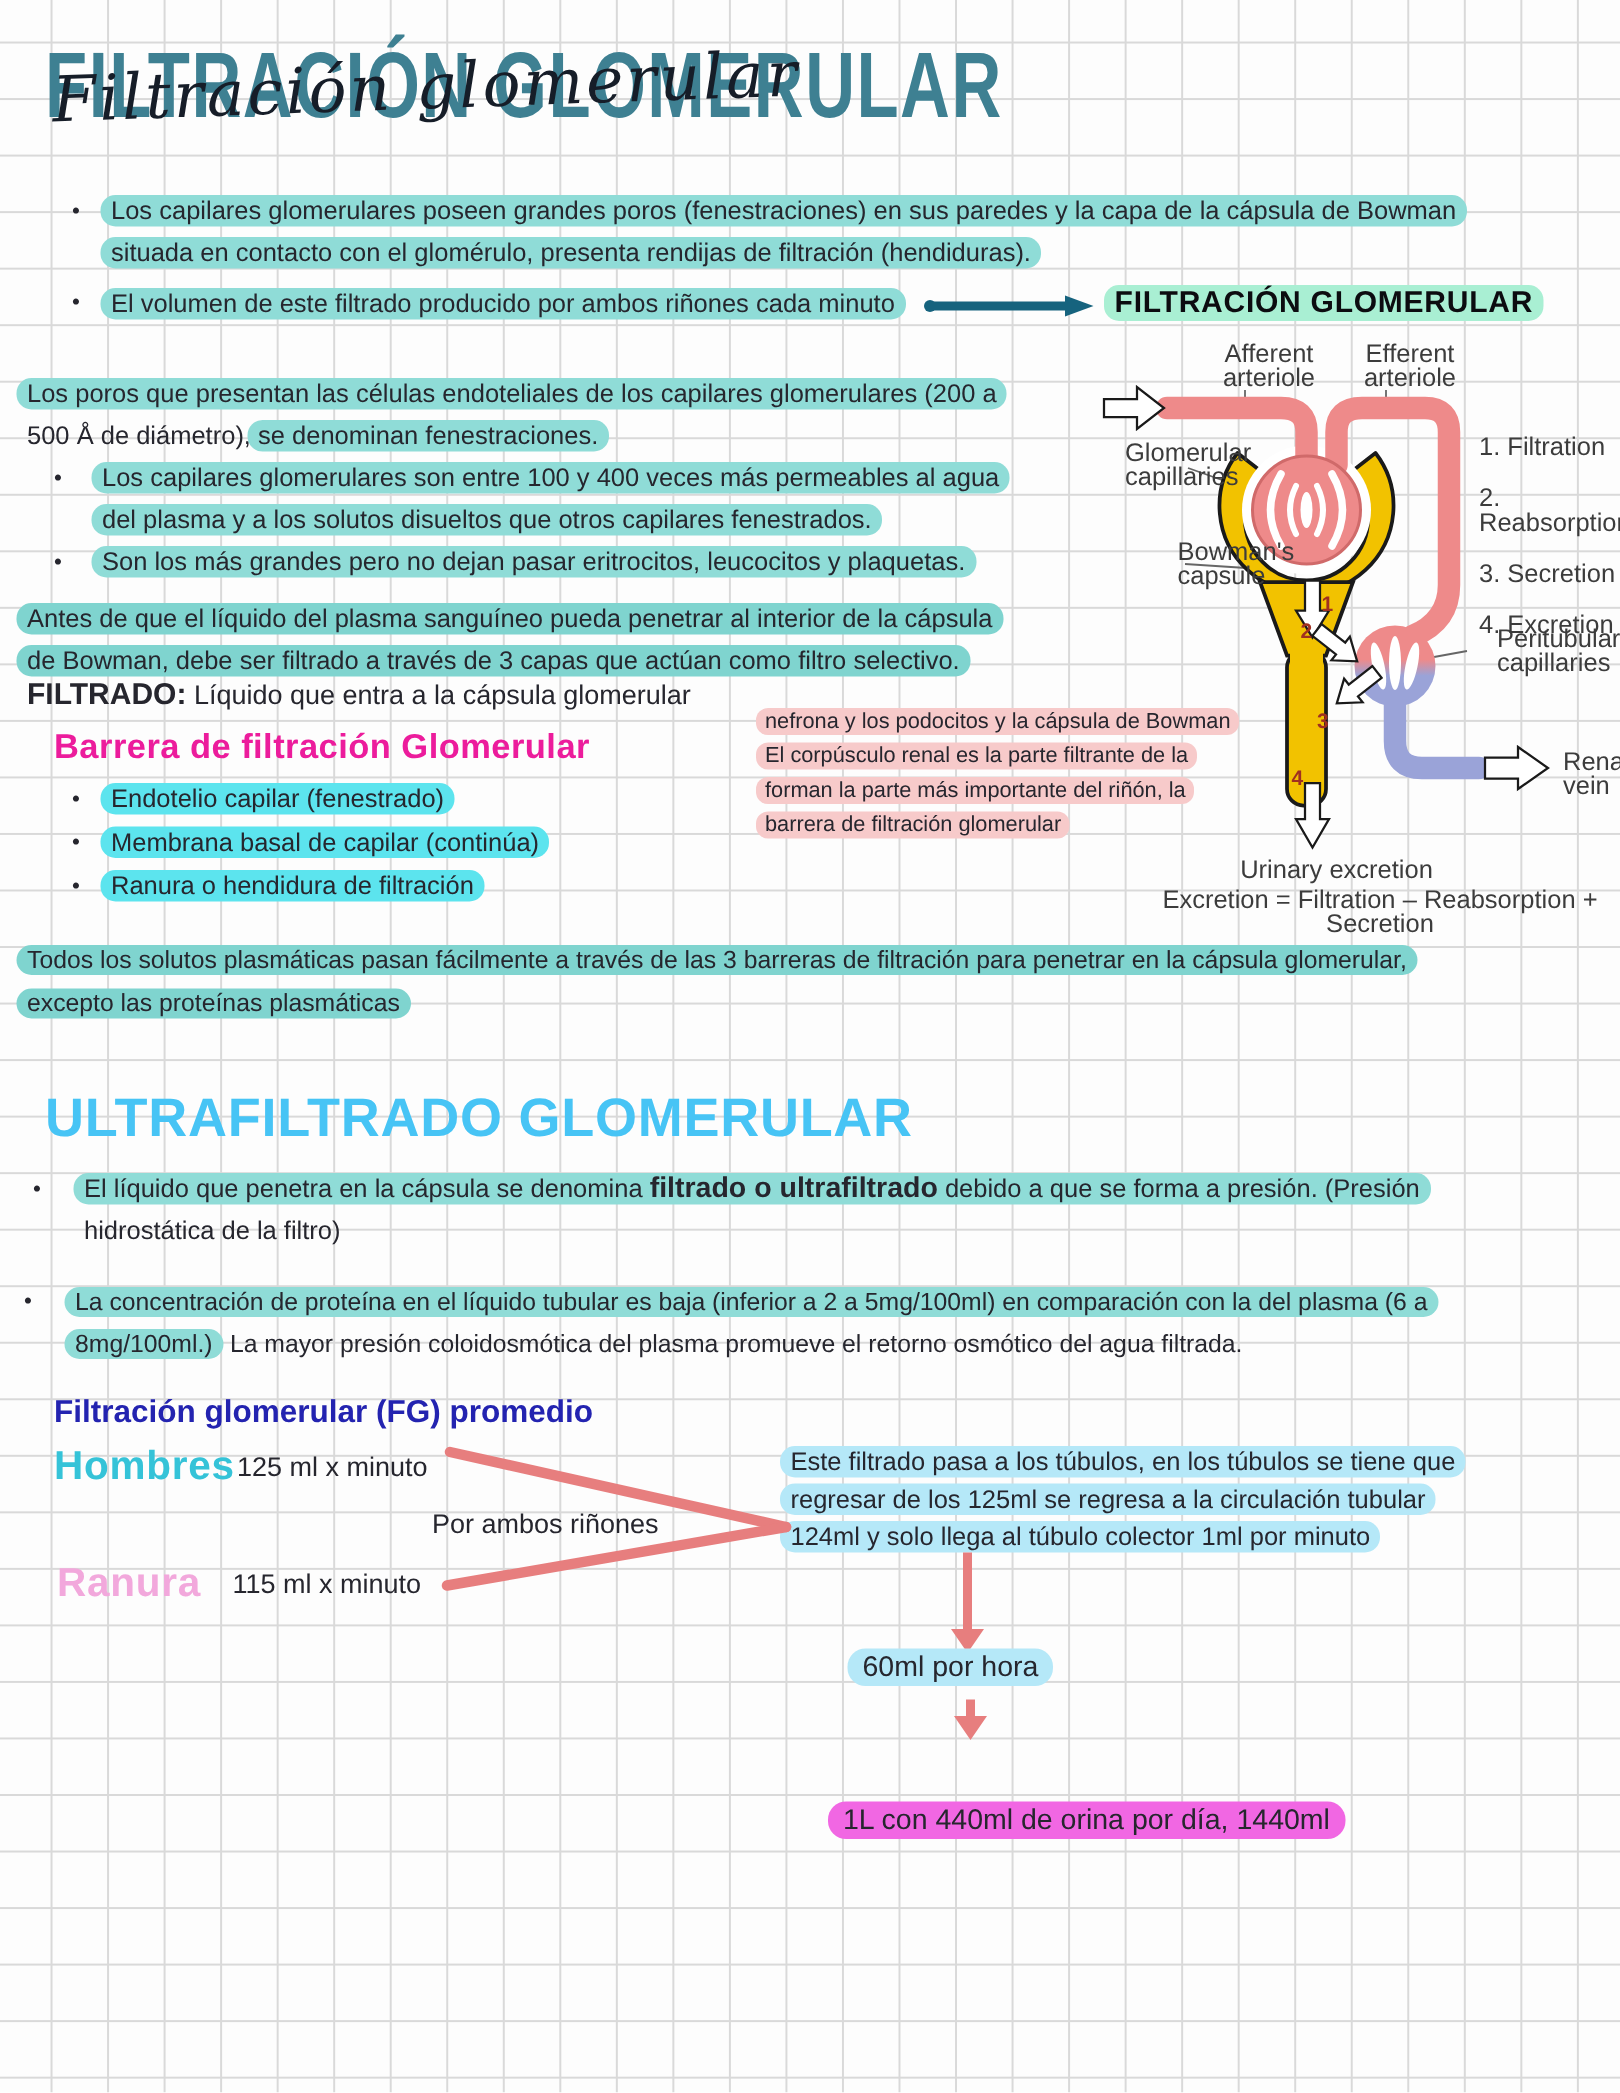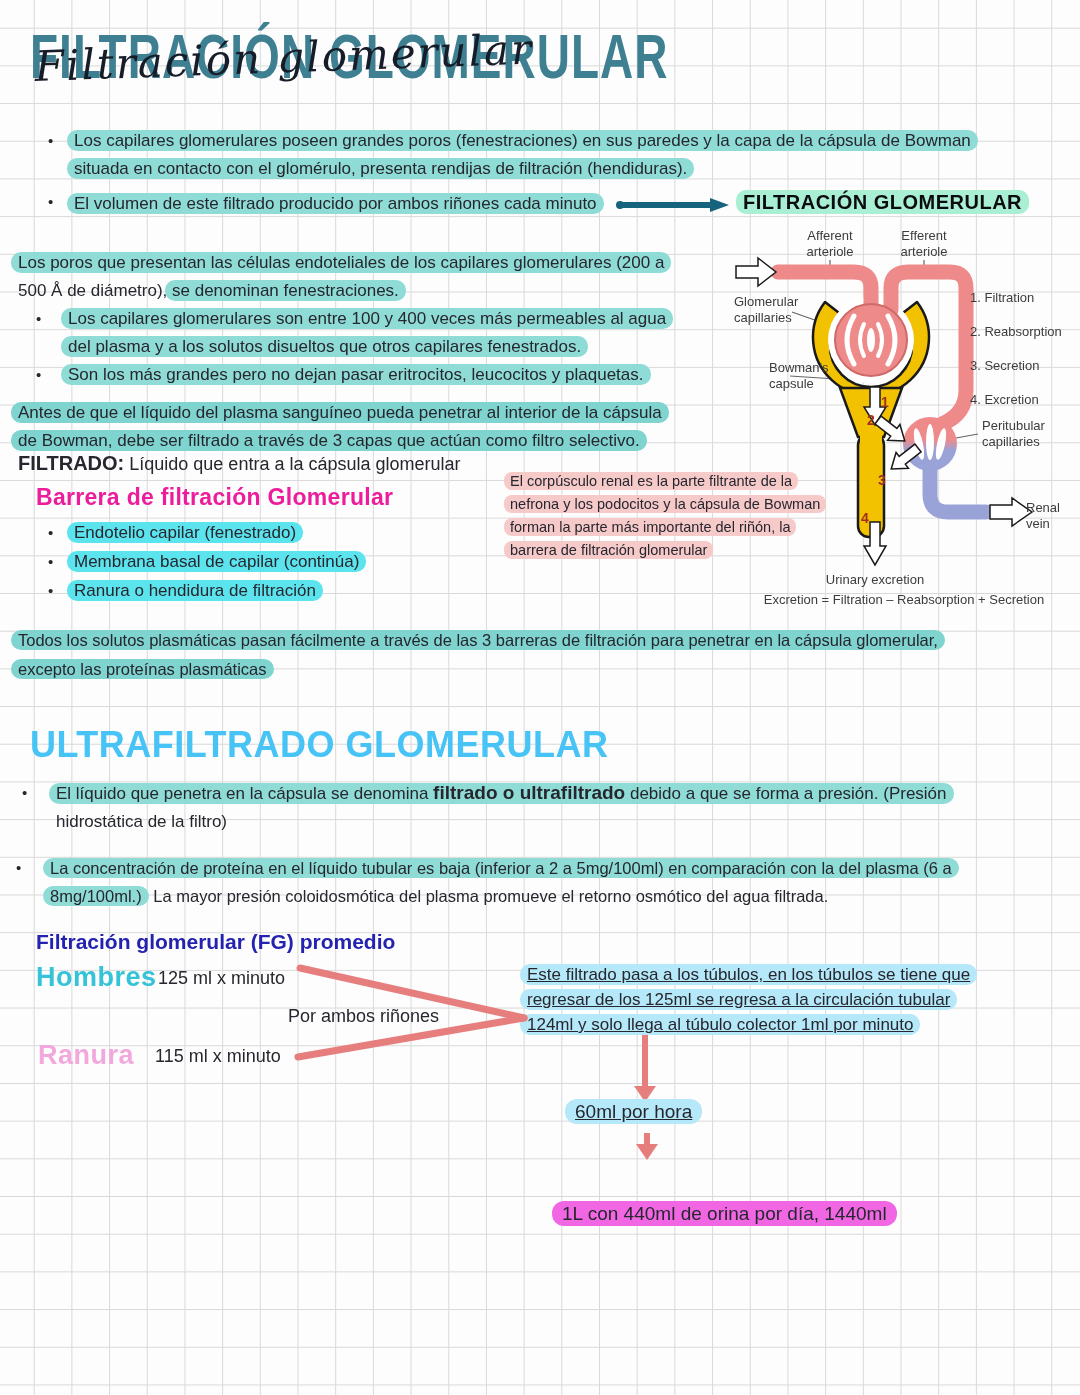--- a/index.html
+++ b/index.html
@@ -14,21 +14,21 @@
     font-family:"Liberation Sans",sans-serif;
     color:#26262e;
   }
   .abs{position:absolute;}
   .nowrap{white-space:nowrap;}
   .hl{border-radius:10px;padding:1px 7px;margin-left:-7px;box-decoration-break:clone;}
   .hl-teal{background:#8fdcd7;}
   .hl-teal2{background:#7fd4cf;}
   .hl-mint{background:#a9efd3;}
   .hl-cyan{background:#5ce4ee;}
-  .hl-blue{background:#b5e8f8;text-decoration:underline;}
+  .hl-blue{background:#b5e8f8;}
   .hl-pink{background:#f7caca;}
   .hl-mag{background:#f167e3;}
   .row{position:relative;padding-left:34px;line-height:28px;white-space:nowrap;}
   .dot{position:absolute;left:8px;top:0;font-size:15px;}
   .title-block{
     font-size:46px;font-weight:900;letter-spacing:1px;color:#3e8092;
     transform:scaleY(1.35);transform-origin:left top;white-space:nowrap;
   }
   .title-script{
     font-family:"DejaVu Serif",serif;font-style:italic;font-size:42px;color:#161d28;
@@ -37,21 +37,21 @@
   .body17{font-size:17px;line-height:28px;}
   .mint-label{font-weight:700;font-size:20px;letter-spacing:.5px;color:#0c0c10;}
   .filtrado-label{font-weight:700;font-size:20px;}
   .barrera-h{font-weight:700;font-size:23px;color:#ec1c9c;letter-spacing:.3px;}
   .ultra-h{font-size:36px;font-weight:900;letter-spacing:.5px;color:#47c4f5;}
   .fg-h{font-size:21px;font-weight:700;color:#2323b0;}
   .hombres{font-size:27px;font-weight:900;color:#35c3d8;letter-spacing:.5px;}
   .mujeres{font-size:27px;font-weight:900;color:#f2a8dc;letter-spacing:.5px;}
   .note-pink{font-size:14.5px;line-height:23px;}
   .note-pink .hl{border-radius:8px;padding:1px 6px;margin-left:-6px;}
-  .dlabel{font-size:13px;line-height:16px;color:#3c3c3c;white-space:pre-line;}
+  .dlabel{font-size:17px;line-height:16px;color:#3c3c3c;white-space:pre-line;padding-left:16px;}
   .dnum{font-size:14px;font-weight:700;color:#a03020;}
   .pill{border-radius:12px;padding:2px 10px;font-size:19px;}
   svg{display:block;}
 </style>
 </head>
 <body>
 
 <div class="page">
 
   <div class="abs" style="left:30px;top:20px;">
@@ -116,22 +116,22 @@
       <span class="dot">•</span>
       <span class="hl hl-cyan">Membrana basal de capilar (continúa)</span>
     </div>
     <div class="row" style="line-height:29px;">
       <span class="dot">•</span>
       <span class="hl hl-cyan">Ranura o hendidura de filtración</span>
     </div>
   </div>
 
   <div class="abs note-pink" style="left:510px;top:470px;">
+    <div class="nowrap"><span class="hl hl-pink">nefrona y los podocitos y la cápsula de Bowman</span></div>
     <div class="nowrap"><span class="hl hl-pink">El corpúsculo renal es la parte filtrante de la</span></div>
-    <div class="nowrap"><span class="hl hl-pink">nefrona y los podocitos y la cápsula de Bowman</span></div>
     <div class="nowrap"><span class="hl hl-pink">forman la parte más importante del riñón, la</span></div>
     <div class="nowrap"><span class="hl hl-pink">barrera de filtración glomerular</span></div>
   </div>
 
   <div class="abs" style="left:18px;top:626px;font-size:16.5px;line-height:29px;">
     <div class="nowrap"><span class="hl hl-teal2">Todos los solutos plasmáticas pasan fácilmente a través de las 3 barreras de filtración para penetrar en la cápsula glomerular,</span></div>
     <div class="nowrap"><span class="hl hl-teal2">excepto las proteínas plasmáticas</span></div>
   </div>
 
   <div class="abs ultra-h nowrap" style="left:30px;top:724px;">ULTRAFILTRADO GLOMERULAR</div>

